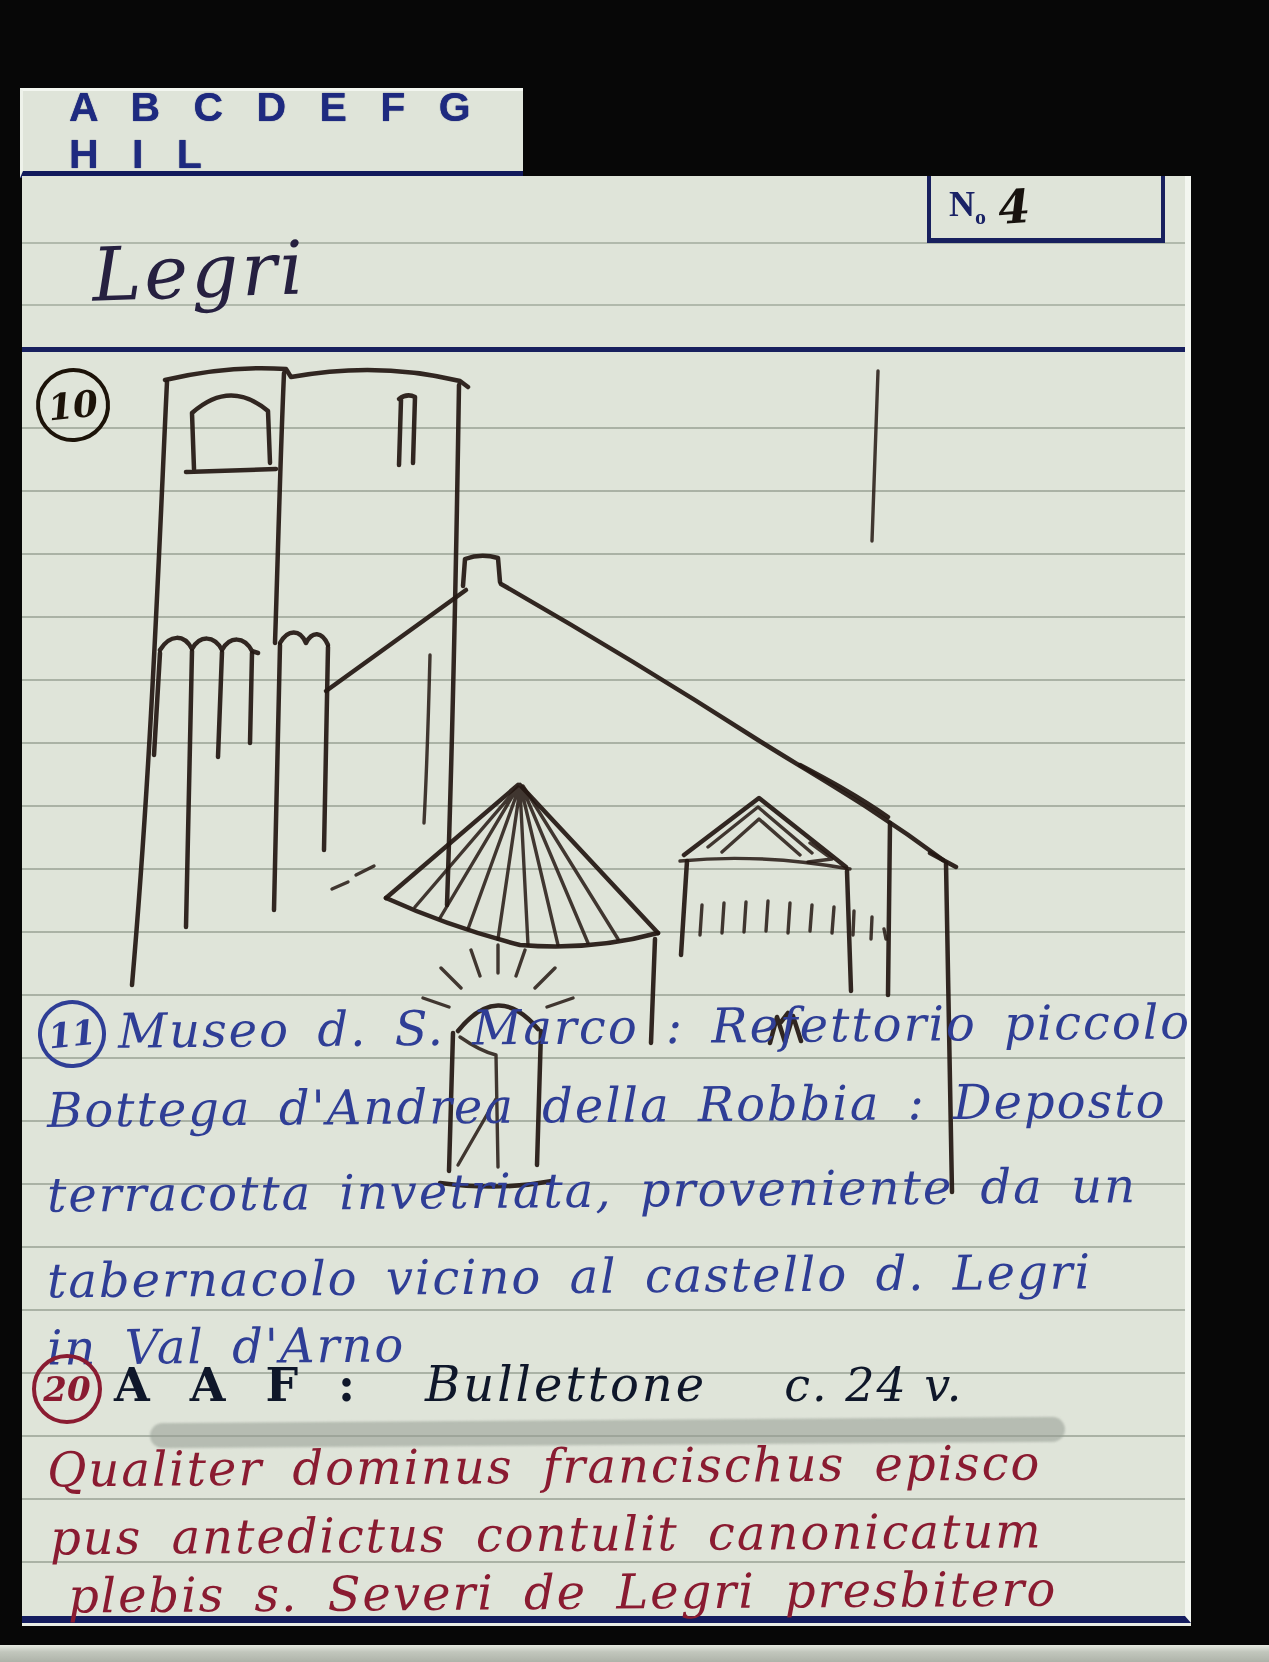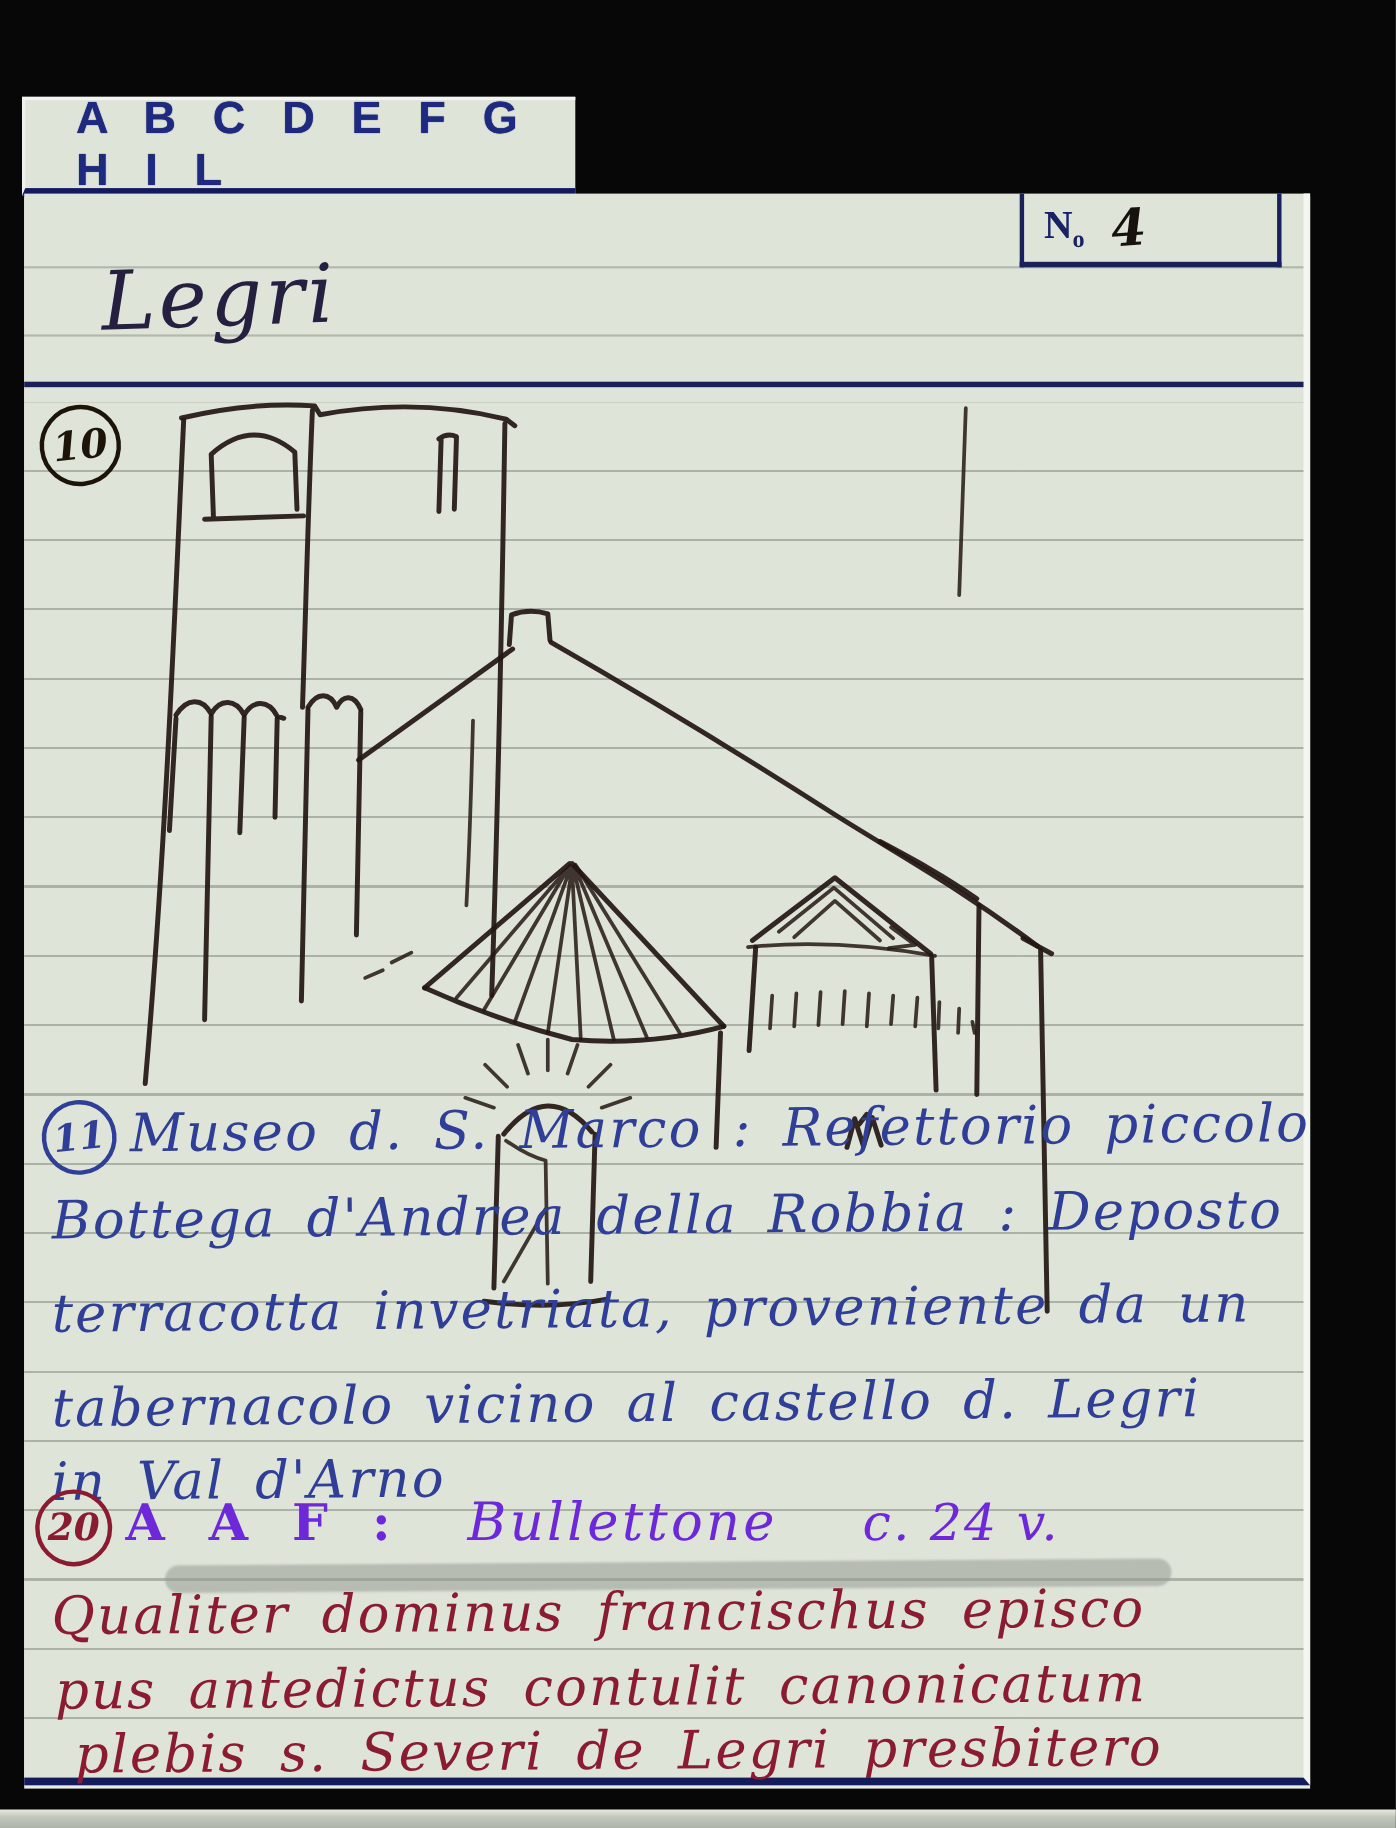--- a/index.html
+++ b/index.html
@@ -19,39 +19,39 @@
   .card{position:absolute;left:22px;top:176px;width:1163px;height:1440px;background:#dfe4d9;
       border-right:6px solid #f3f6f0;border-bottom:7px solid #141c5e;
       box-shadow:0 3px 0 #e9ede5;}
   .faint-line{position:absolute;left:0;width:100%;height:2px;background:rgba(122,132,118,.45);}
   .ruled{position:absolute;left:0;top:190px;width:100%;height:1245px;pointer-events:none;
       background:repeating-linear-gradient(180deg,rgba(0,0,0,0) 0 61px,rgba(118,128,114,.5) 61px 63px);}
   .heavy-rule{position:absolute;left:0;top:171px;width:100%;height:5px;background:#18205e;}
   
   .number-box{position:absolute;left:905px;top:0;width:212px;height:62px;
       border-left:4px solid #18205e;border-right:4px solid #18205e;border-bottom:5px solid #18205e;
-      display:flex;align-items:center;gap:24px;padding-left:18px;}
+      display:flex;align-items:center;gap:12px;padding-left:18px;}
   .number-box .no{font-family:"Liberation Serif",serif;font-weight:bold;font-size:36px;color:#1a2266;}
   .number-box .no sub{font-size:22px;}
   .number-box .val{font-family:"DejaVu Serif",serif;font-style:italic;font-weight:bold;
       font-size:46px;color:#17120e;transform:rotate(-4deg);}
   
   .card-title{position:absolute;left:70px;top:52px;font-family:"DejaVu Serif",serif;
       font-style:italic;font-size:74px;color:#262040;transform:rotate(-2deg);letter-spacing:3px;}
   
   .circ{position:absolute;border-radius:50%;display:flex;align-items:center;justify-content:center;
       font-family:"DejaVu Serif",serif;font-style:italic;font-weight:bold;}
   .circ.c10{left:14px;top:192px;width:66px;height:66px;border:4px solid #1c1309;color:#1c1309;font-size:36px;transform:rotate(-6deg);}
   .circ.c11{left:16px;top:824px;width:60px;height:60px;border:4px solid #2f3e96;color:#2f3e96;font-size:34px;transform:rotate(-6deg);}
   .circ.c12{left:10px;top:1178px;width:62px;height:62px;border:4px solid #8a1b31;color:#8a1b31;font-size:34px;}
   
   .hand{position:absolute;font-family:"DejaVu Serif",serif;font-style:italic;white-space:nowrap;}
   .blue{color:#2f3e96;font-size:48px;letter-spacing:2px;word-spacing:10px;transform:rotate(-.5deg);}
   .red{color:#8a1b31;font-size:48px;letter-spacing:2px;word-spacing:12px;transform:rotate(-.4deg);}
-  .red-head{position:absolute;left:92px;top:1180px;display:flex;align-items:baseline;color:#6d28d9;
+  .red-head{position:absolute;left:92px;top:1180px;display:flex;align-items:baseline;color:#0f172a;
       font-family:"DejaVu Serif",serif;font-style:italic;}
   .red-head .archive{font-size:46px;letter-spacing:12px;font-style:normal;font-weight:bold;}
   .red-head .source{font-size:48px;margin-left:58px;letter-spacing:3px;}
   .red-head .folio{font-size:46px;margin-left:77px;letter-spacing:2px;}
   .smudge{position:absolute;left:128px;top:1244px;width:915px;height:25px;border-radius:13px;
       background:rgba(148,154,146,.55);filter:blur(1px);transform:rotate(-.4deg);}
   
   .sketch{position:absolute;left:88px;top:179px;}
   .sketch path{fill:none;stroke:#241812;stroke-width:4.5;stroke-linecap:round;stroke-linejoin:round;opacity:.93;}
   .sketch path.thin{stroke-width:3.4;opacity:.85;}

